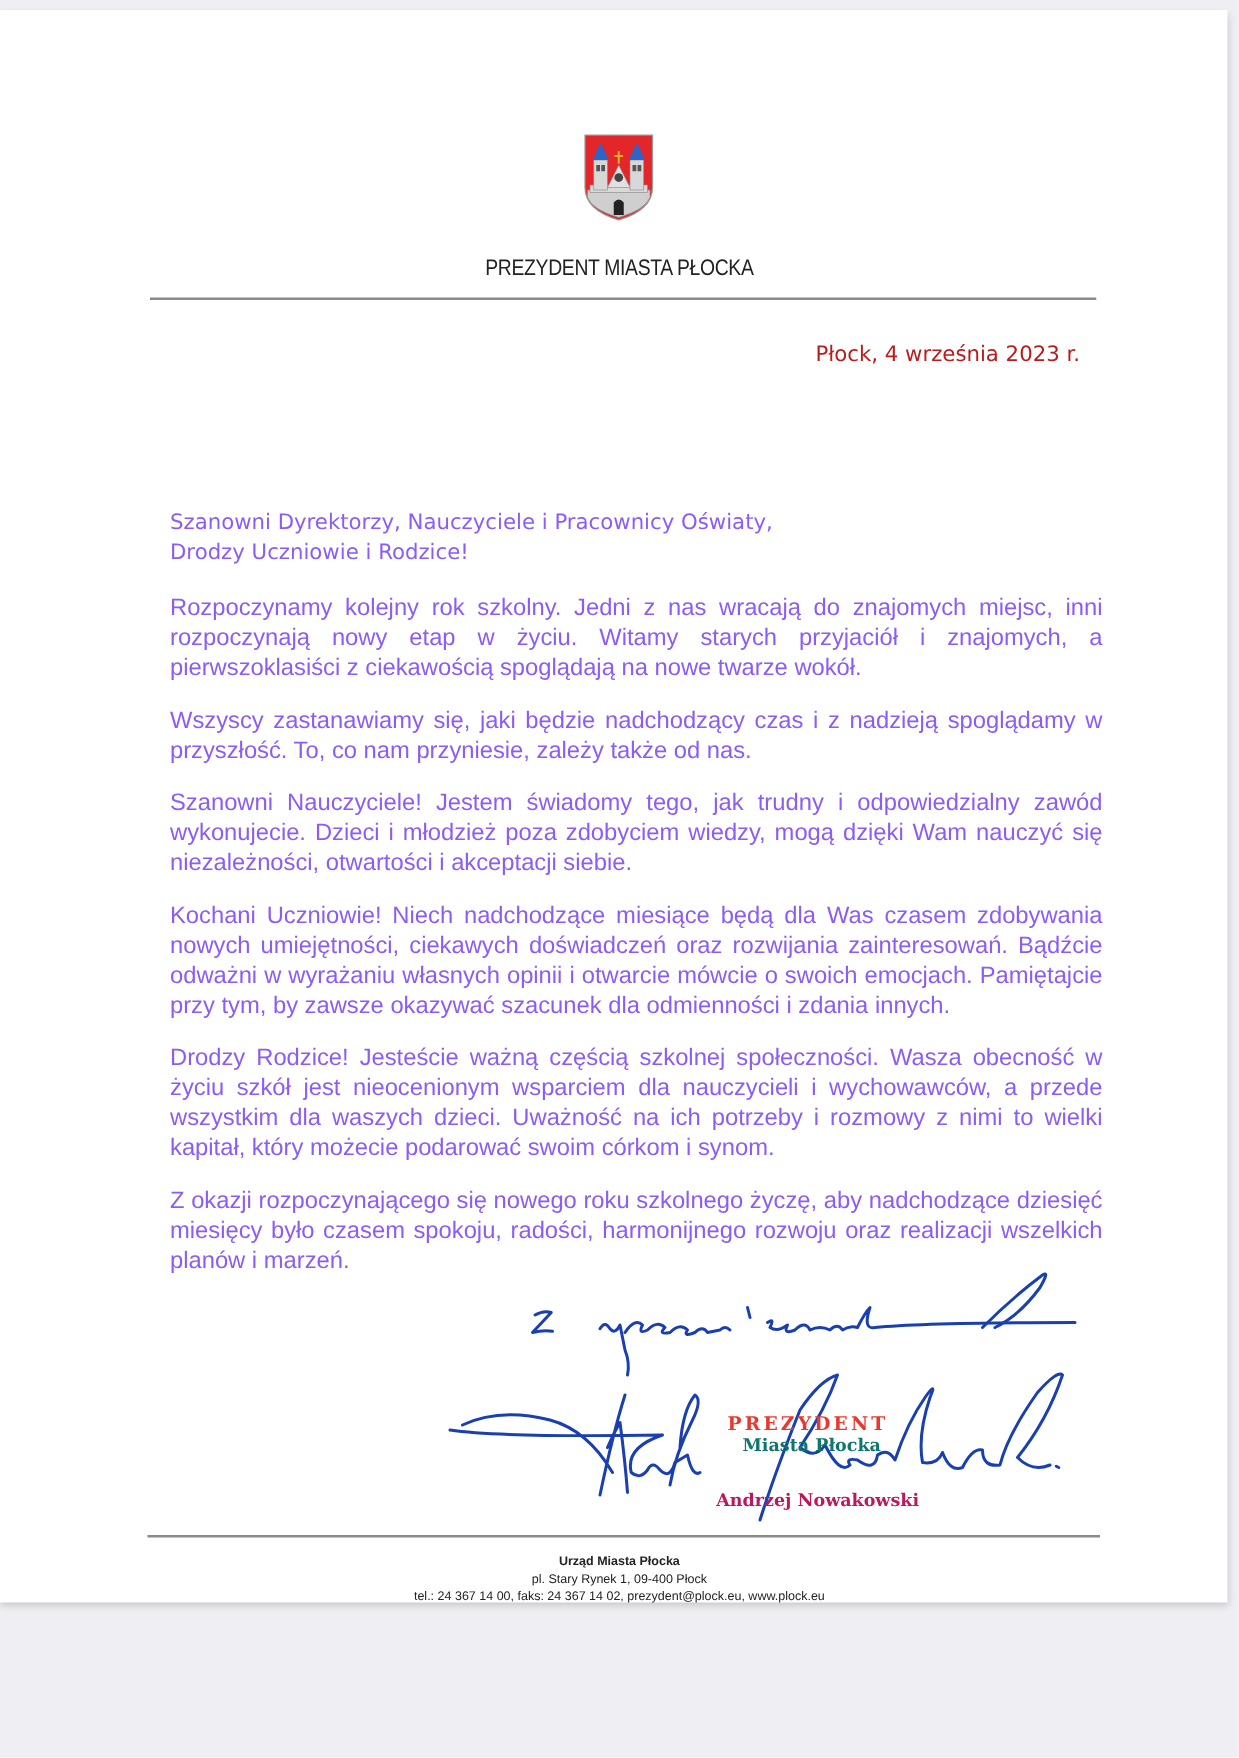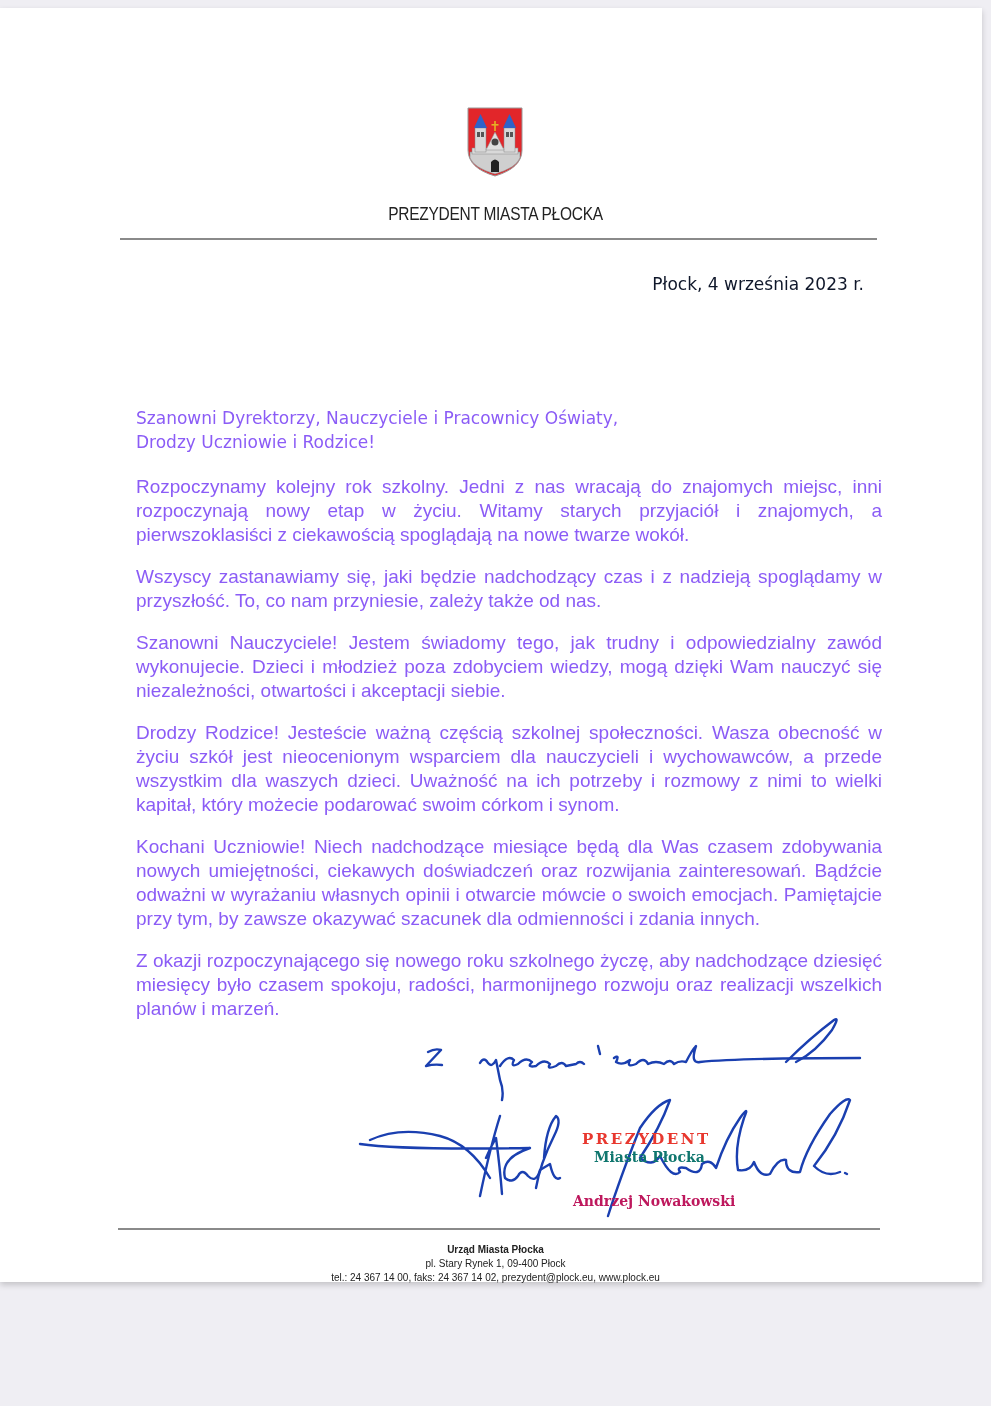--- a/index.html
+++ b/index.html
@@ -20,21 +20,21 @@
     position: absolute; left: 0; width: 991px; top: 196px;
     text-align: center; font-family: "Liberation Sans", sans-serif;
     font-size: 18px; color: #222; letter-spacing: -0.3px;
     transform: scaleX(0.86); transform-origin: center;
   }
   .rule { position: absolute; height: 2px; background: #8a8a8a; }
   .rule.top { left: 120px; width: 757px; top: 230px; }
   .rule.bottom { left: 118px; width: 762px; top: 1220px; }
   .date {
     position: absolute; right: 118px; top: 266px;
-    font-size: 17px; color: #0f172a;
+    font-size: 17px; color: #b91c1c;
   }
   .body-text {
     position: absolute; left: 136px; width: 746px; top: 398px;
     font-family: "DejaVu Sans", sans-serif; font-size: 17px; color: #8b5cf6;
     line-height: 24px;
   }
   .salutation { margin: 0 0 21px 0; }
   .para {
     margin: 16px 0 18px 0; text-align: justify;
     font-family: "DejaVu Sans", sans-serif;
@@ -91,22 +91,22 @@
   <div class="date">Płock, 4 września 2023 r.</div>
 
   <div class="body-text">
     <div class="salutation">
       <div>Szanowni Dyrektorzy, Nauczyciele i Pracownicy Oświaty,</div>
       <div>Drodzy Uczniowie i Rodzice!</div>
     </div>
     <p class="para para-cond">Rozpoczynamy kolejny rok szkolny. Jedni z nas wracają do znajomych miejsc, inni rozpoczynają nowy etap w życiu. Witamy starych przyjaciół i znajomych, a pierwszoklasiści z ciekawością spoglądają na nowe twarze wokół.</p>
     <p class="para para-cond">Wszyscy zastanawiamy się, jaki będzie nadchodzący czas i z nadzieją spoglądamy w przyszłość. To, co nam przyniesie, zależy także od nas.</p>
     <p class="para para-cond">Szanowni Nauczyciele! Jestem świadomy tego, jak trudny i odpowiedzialny zawód wykonujecie. Dzieci i młodzież poza zdobyciem wiedzy, mogą dzięki Wam nauczyć się niezależności, otwartości i akceptacji siebie.</p>
+    <p class="para para-cond">Kochani Uczniowie! Niech nadchodzące miesiące będą dla Was czasem zdobywania nowych umiejętności, ciekawych doświadczeń oraz rozwijania zainteresowań. Bądźcie odważni w wyrażaniu własnych opinii i otwarcie mówcie o swoich emocjach. Pamiętajcie przy tym, by zawsze okazywać szacunek dla odmienności i  zdania innych.</p>
     <p class="para para-cond">Drodzy Rodzice! Jesteście ważną częścią szkolnej społeczności. Wasza obecność w  życiu szkół jest nieocenionym wsparciem dla nauczycieli i wychowawców, a przede wszystkim dla waszych dzieci. Uważność na ich potrzeby i rozmowy z nimi to wielki kapitał, który możecie podarować swoim córkom i synom.</p>
-    <p class="para para-cond">Kochani Uczniowie! Niech nadchodzące miesiące będą dla Was czasem zdobywania nowych umiejętności, ciekawych doświadczeń oraz rozwijania zainteresowań. Bądźcie odważni w wyrażaniu własnych opinii i otwarcie mówcie o swoich emocjach. Pamiętajcie przy tym, by zawsze okazywać szacunek dla odmienności i  zdania innych.</p>
     <p class="para para-cond">Z okazji rozpoczynającego się nowego roku szkolnego życzę, aby nadchodzące dziesięć miesięcy było czasem spokoju, radości, harmonijnego rozwoju oraz realizacji wszelkich planów i marzeń.</p>
   </div>
 
   <div class="sig-area">
     <svg width="540" height="215" viewBox="0 0 540 215" style="position:absolute;left:0;top:0;">
       <g fill="none" stroke="#1a3fb0" stroke-width="2.4" stroke-linecap="round" stroke-linejoin="round">
 
         <path d="M88 44 Q95 40 101 42 L86 58 Q94 56 102 57"></path>
 
         <path d="M140 55 Q144 48 148 55 Q152 60 156 52 Q158 62 160 72 Q164 82 162 92 M160 58 Q168 46 174 52 Q170 60 178 56 Q186 48 192 54 Q186 60 196 58 Q204 50 210 56 Q206 62 216 58 Q222 52 226 58 L236 56 Q240 52 244 56"></path>

